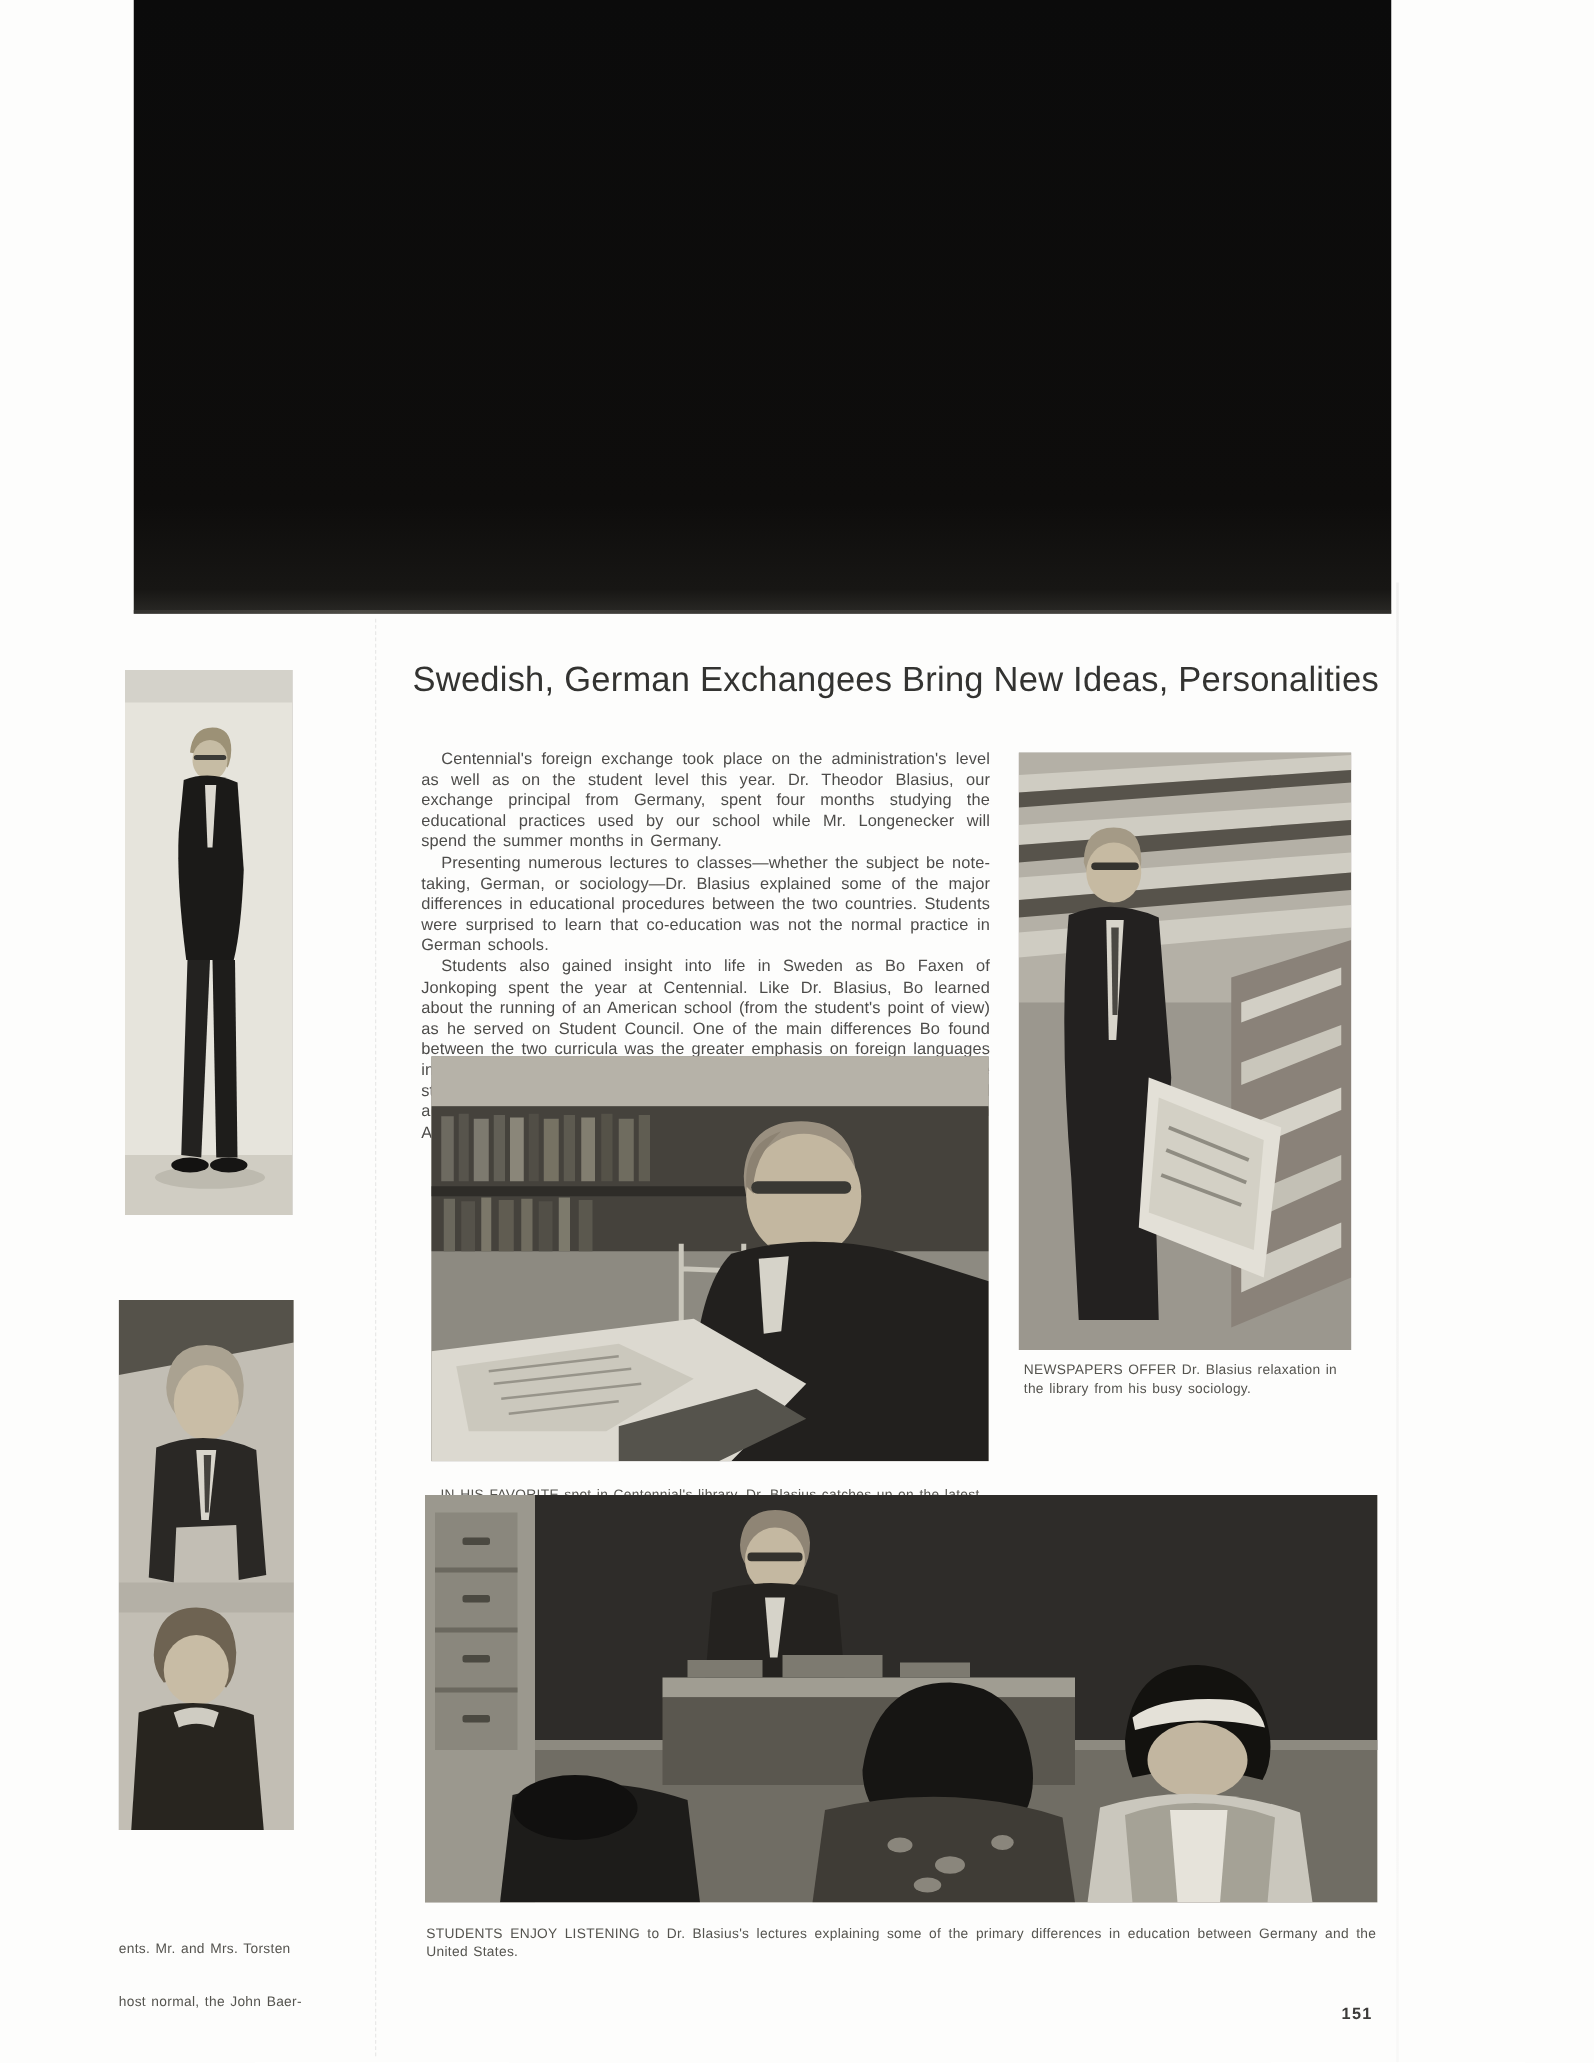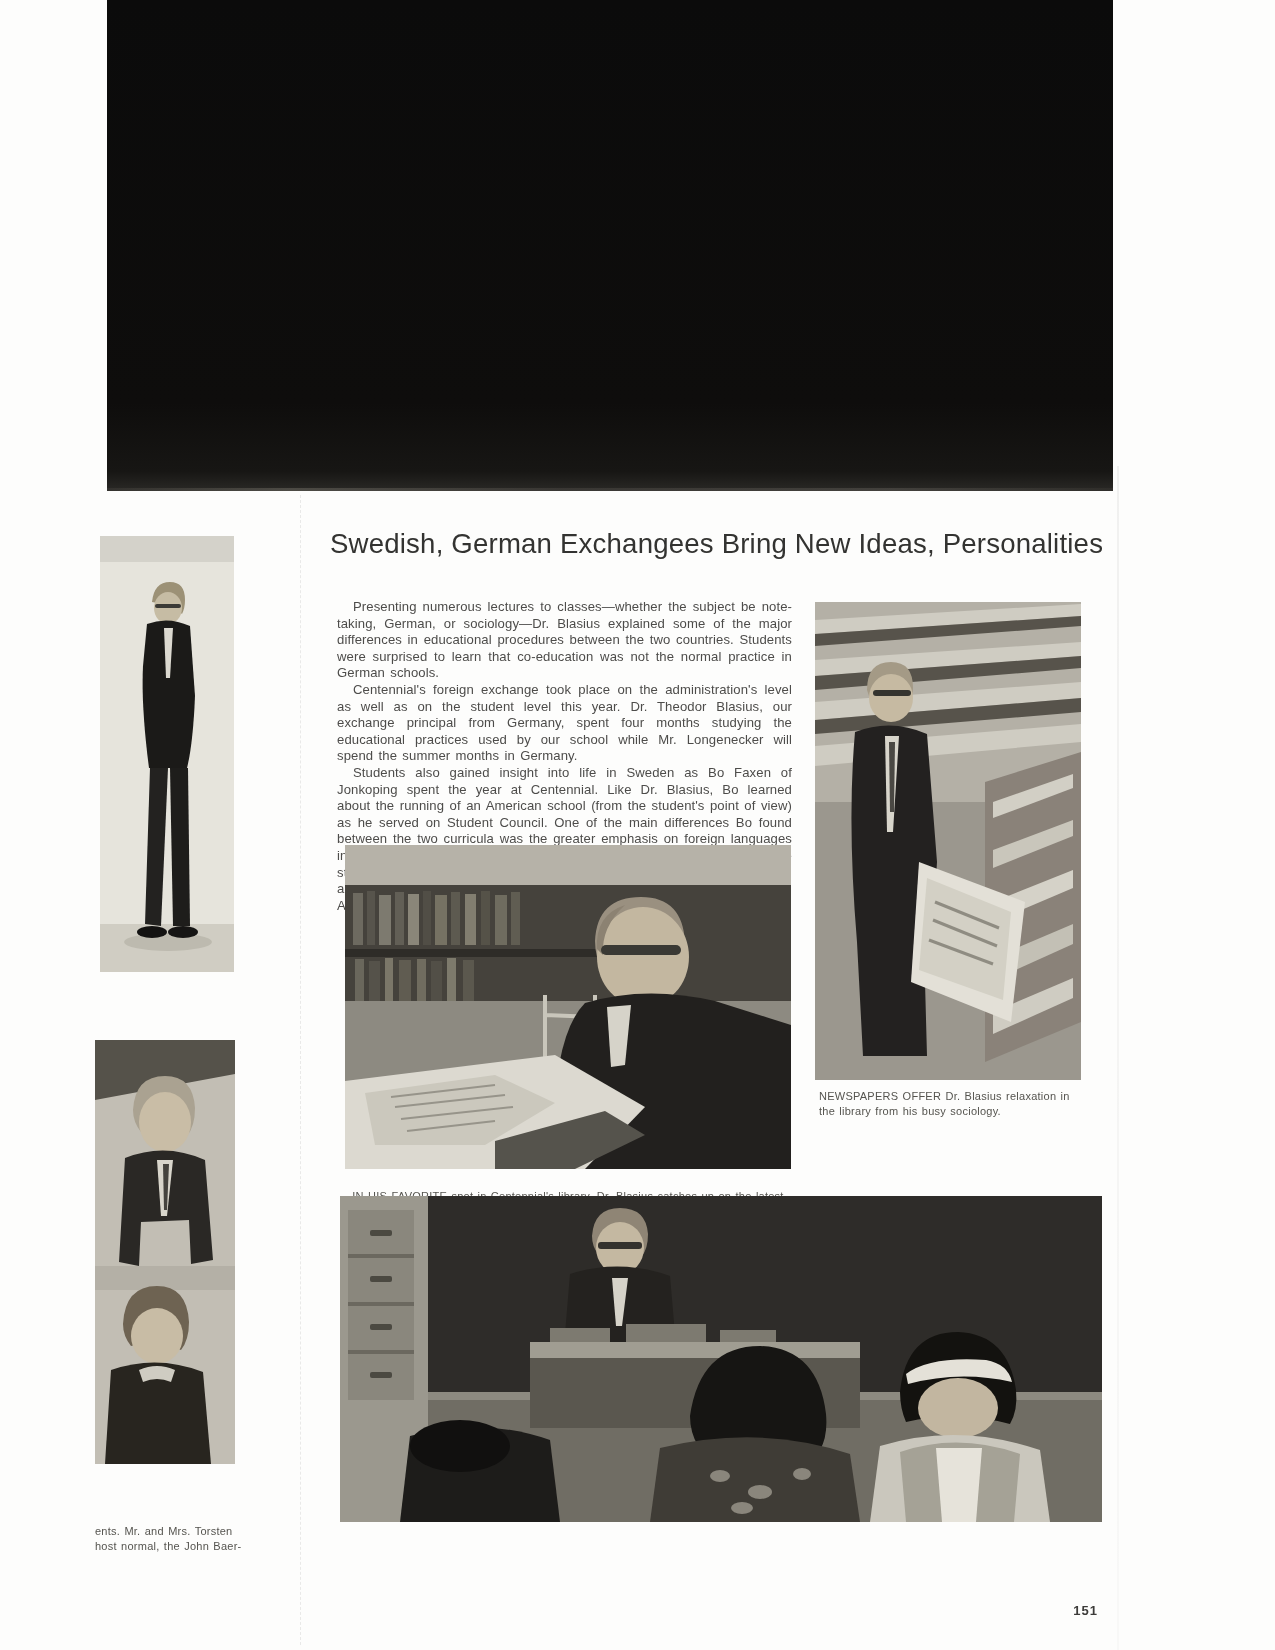--- a/index.html
+++ b/index.html
@@ -38,21 +38,21 @@
   }
   .body-copy p { text-indent:16px; }
   .caption {
     font-size:11px; line-height:15px; color:#55544f; letter-spacing:0.25px;
     word-spacing:1px;
   }
   .cap-newspapers { position:absolute; left:819px; top:1089px; width:262px; }
   .cap-favorite  { position:absolute; left:345px; top:1189px; width:446px; text-align:center; }
   .cap-students  { position:absolute; left:341px; top:1540px; width:760px; text-align:justify; }
   .cap-host      { position:absolute; left:95px;  top:1524px; width:158px; }
-  .cap-host span { display:block; }
+  .cap-host span { display:block;margin-top:28px; }
   .page-number {
     position:absolute; left:1058px; top:1603px; width:40px; text-align:right;
     font-size:13px; font-weight:700; color:#3c3b39; letter-spacing:1px;
   }
   .photo { position:absolute; overflow:hidden; background:#b9b5ac; }
   .photo svg { display:block; width:100%; height:100%; }
   .ph-standing  { left:100px; top:536px;  width:134px; height:436px; }
   .ph-shelves   { left:815px; top:602px;  width:266px; height:478px; }
   .ph-library   { left:345px; top:845px;  width:446px; height:324px; }
   .ph-hostfam   { left:95px;  top:1040px; width:140px; height:424px; }
@@ -64,22 +64,22 @@
 <div class="page">
 
   <div class="black-plate"></div>
 
   <div class="gutter-line"></div>
   <div class="page-edge"></div>
 
   <h1 class="headline">Swedish, German Exchangees Bring New Ideas, Personalities</h1>
 
   <div class="body-copy">
+    <p>Centennial's foreign exchange took place on the administration's level as well as on the student level this year. Dr. Theodor Blasius, our exchange principal from Germany, spent four months studying the educational practices used by our school while Mr. Longenecker will spend the summer months in Germany.</p>
     <p>Presenting numerous lectures to classes—whether the subject be note-taking, German, or sociology—Dr. Blasius explained some of the major differences in educational procedures between the two countries. Students were surprised to learn that co-education was not the normal practice in German schools.</p>
-    <p>Centennial's foreign exchange took place on the administration's level as well as on the student level this year. Dr. Theodor Blasius, our exchange principal from Germany, spent four months studying the educational practices used by our school while Mr. Longenecker will spend the summer months in Germany.</p>
     <p>Students also gained insight into life in Sweden as Bo Faxen of Jonkoping spent the year at Centennial. Like Dr. Blasius, Bo learned about the running of an American school (from the student's point of view) as he served on Student Council. One of the main differences Bo found between the two curricula was the greater emphasis on foreign languages in Sweden. Participating in the Charger Spectrum, Bo learned what the students of Centennial enjoyed in the way of good entertainment. And according to Bo, Swedes do a lot more running and walking than Americans.</p>
   </div>
 
   <div class="photo ph-standing">
     <svg viewBox="0 0 134 436" preserveAspectRatio="none">
       <rect width="134" height="436" fill="#e6e4dc"></rect>
       <rect width="134" height="26" fill="#d4d2ca"></rect>
       <rect y="388" width="134" height="48" fill="#d0cdc3"></rect>
       <ellipse cx="68" cy="406" rx="44" ry="9" fill="#bdbaaf"></ellipse>
       <path d="M52 66 Q54 46 70 46 Q85 46 85 64 Q85 72 82 78 Q74 70 52 66Z" fill="#9c9176"></path>
@@ -251,16 +251,17 @@
       </g>
       <path d="M560 196 Q566 136 618 136 Q668 138 676 194 Q678 214 670 228 Q618 214 566 226 Q560 212 560 196Z" fill="#13120f"></path>
       <path d="M566 178 Q590 160 646 164 Q668 168 672 186 Q620 174 568 188 Z" fill="#e4e1d8"></path>
       <ellipse cx="618" cy="212" rx="40" ry="30" fill="#c2b6a0"></ellipse>
       <path d="M540 250 Q618 226 700 254 L710 326 L530 326 Z" fill="#cac7bd"></path>
       <path d="M560 256 Q618 236 680 258 L674 326 L566 326 Z" fill="#a5a296"></path>
       <path d="M596 252 L642 252 L636 326 L602 326 Z" fill="#e6e3da"></path>
     </svg>
   </div>
 
+  <div class="caption cap-students">STUDENTS ENJOY LISTENING to Dr. Blasius's lectures explaining some of the primary differences in education between Germany and the United States.</div>
 
   <div class="page-number">151</div>
 
 </div>
 
 </body></html>

